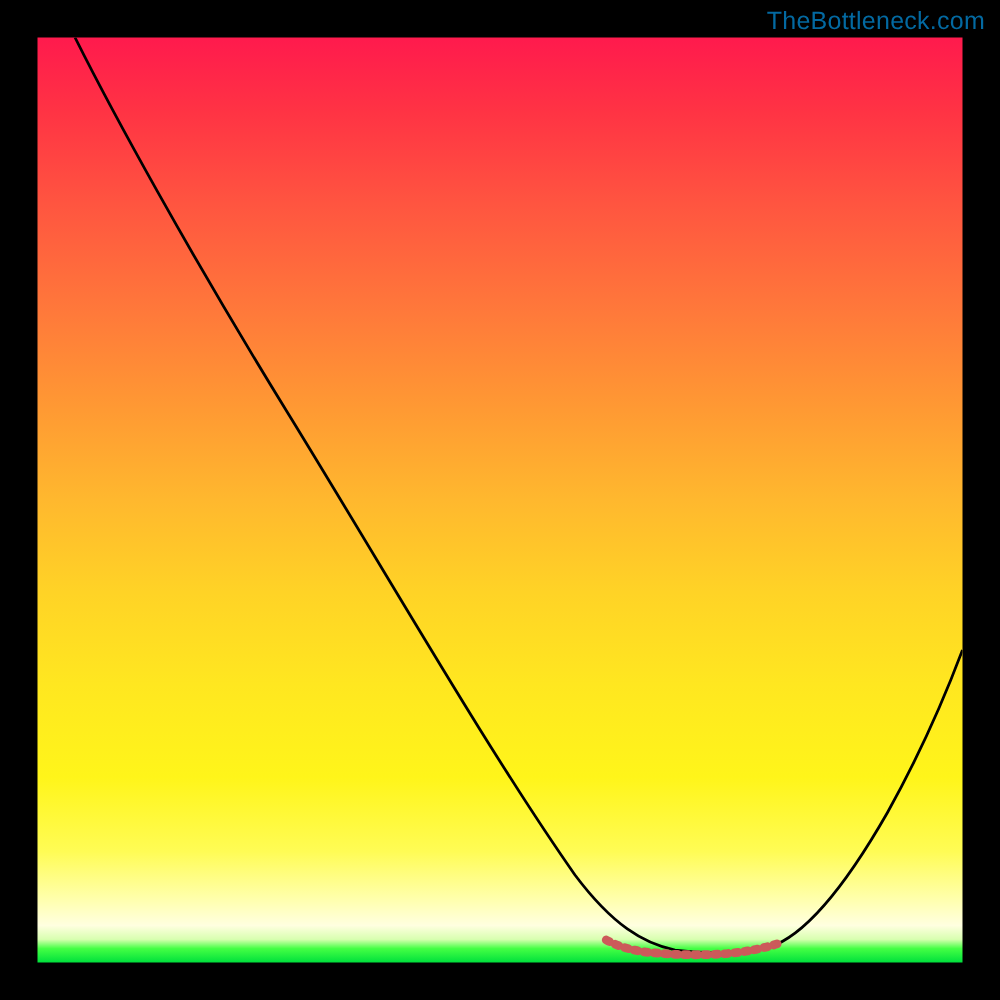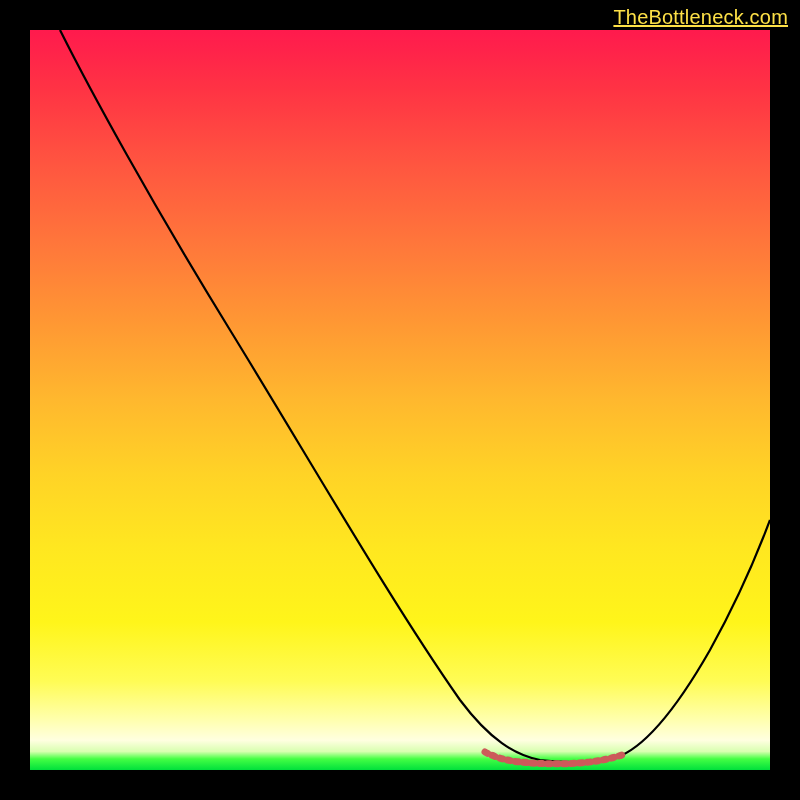--- a/index.html
+++ b/index.html
@@ -8,26 +8,25 @@
     width: 800px;
     height: 800px;
     background: #000;
     position: relative;
     font-family: Arial, Helvetica, sans-serif;
   }
   .watermark {
     position: absolute;
     top: 6px;
     right: 12px;
-    color: #fde047;
+    color: #0369a1;
     font-size: 20px;
     font-weight: 500;
     letter-spacing: 0.2px;
     z-index: 10;
-    text-decoration: underline;
   }
   .plot-frame {
     position: absolute;
     left: 30px;
     top: 30px;
     width: 740px;
     height: 740px;
     background: #000;
   }
   .gradient {

